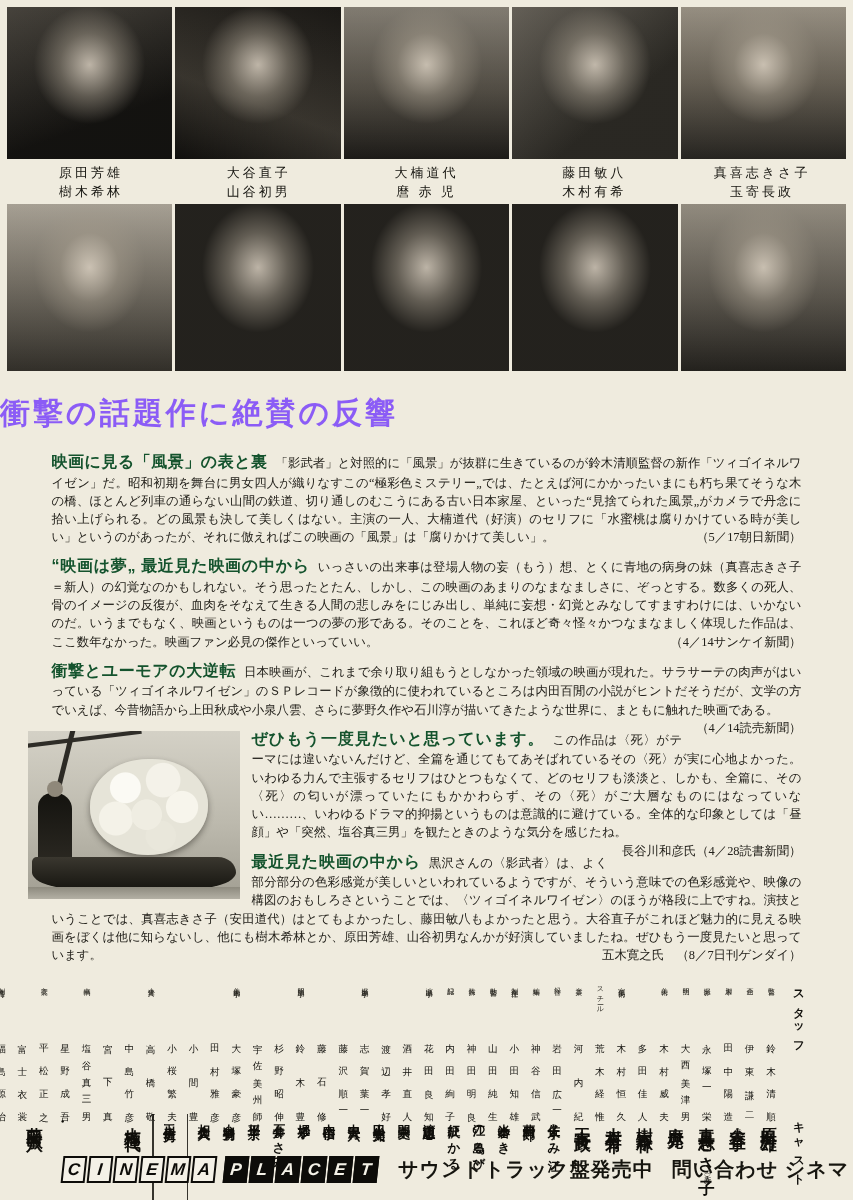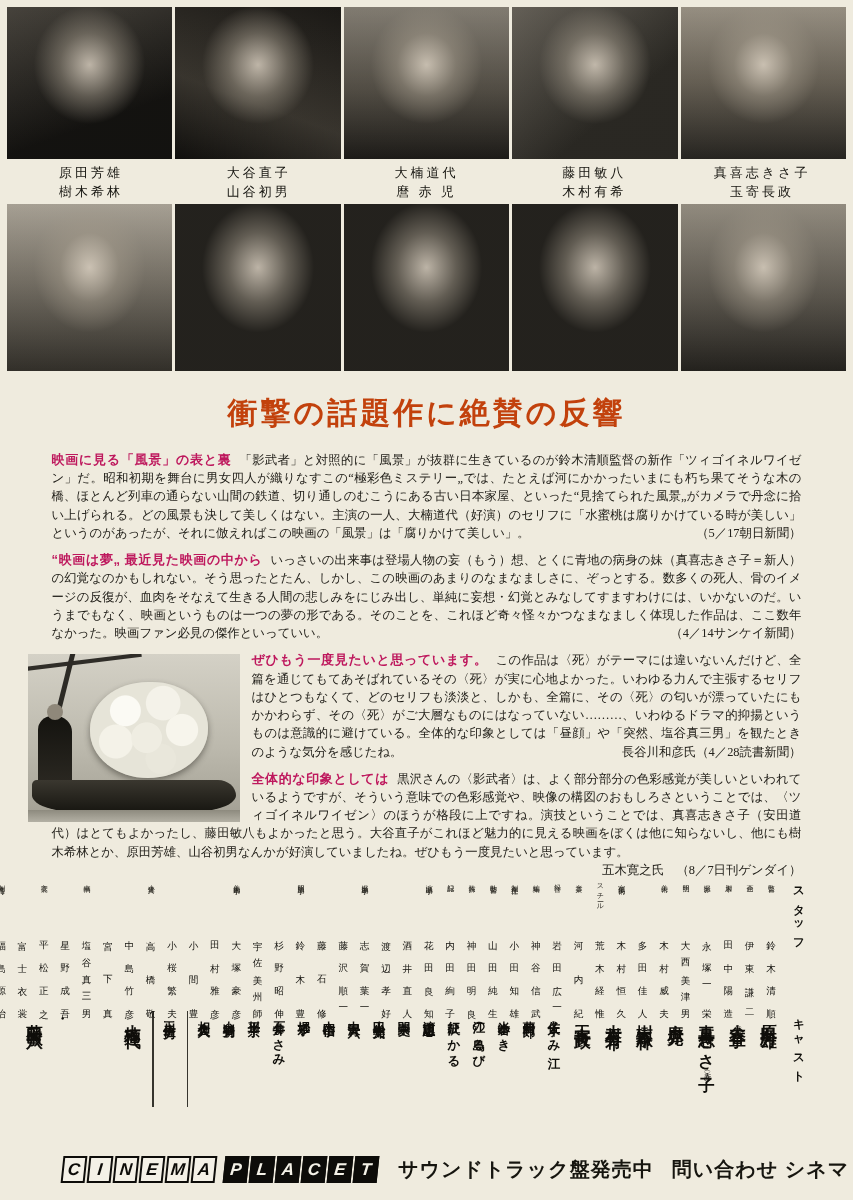--- a/index.html
+++ b/index.html
@@ -51,44 +51,43 @@
   .caption-line {
     display:block;
     font-size:13px;
     letter-spacing:3px;
     line-height:19px;
     color:#15140f;
   }
   
   .headline {
     margin-top:22px;
-    text-align:center;
     font-family:"Liberation Sans", sans-serif;
     font-weight:bold;
     font-size:30px;
     letter-spacing:3px;
-    color:#c2410c;
+    color:#8b5cf6;
   }
   
   .reviews {
     width:750px;
     margin:16px auto 0;
     font-size:12.4px;
     line-height:1.47;
     text-align:justify;
     color:#23211b;
   }
   .review-par { margin-bottom:8px; overflow:visible; }
   .review-lead {
     font-family:"Liberation Sans", sans-serif;
     font-weight:bold;
-    font-size:13px;
+    font-size:16px;
     letter-spacing:.5px;
     margin-right:8px;
-    color:#be185d;
+    color:#14532d;
     margin-top:18px;
   }
   .review-source { float:right; white-space:nowrap; margin-left:14px; }
   
   .boat-photo {
     float:left;
     width:212px; height:168px;
     margin:4px 12px 2px -24px;
     position:relative;
     background:linear-gradient(180deg,#d4d1c6 0%,#bcb9ad 55%,#a19e92 100%);
@@ -271,35 +270,38 @@
 
 <div class="headline">衝撃の話題作に絶賛の反響</div>
 
 <div class="reviews">
   <p class="review-par">
     <span class="review-lead">映画に見る「風景」の表と裏</span><span>「影武者」と対照的に「風景」が抜群に生きているのが鈴木清順監督の新作「ツィゴイネルワイゼン」だ。昭和初期を舞台に男女四人が織りなすこの“極彩色ミステリー„では、たとえば河にかかったいまにも朽ち果てそうな木の橋、ほとんど列車の通らない山間の鉄道、切り通しのむこうにある古い日本家屋、といった“見捨てられた風景„がカメラで丹念に拾い上げられる。どの風景も決して美しくはない。主演の一人、大楠道代（好演）のセリフに「水蜜桃は腐りかけている時が美しい」というのがあったが、それに倣えればこの映画の「風景」は「腐りかけて美しい」。</span><span class="review-source">（5／17朝日新聞）</span>
   </p>
   <p class="review-par">
     <span class="review-lead">“映画は夢„ 最近見た映画の中から</span><span>いっさいの出来事は登場人物の妄（もう）想、とくに青地の病身の妹（真喜志きさ子＝新人）の幻覚なのかもしれない。そう思ったとたん、しかし、この映画のあまりのなまなましさに、ぞっとする。数多くの死人、骨のイメージの反復が、血肉をそなえて生きる人間の悲しみをにじみ出し、単純に妄想・幻覚とみなしてすますわけには、いかないのだ。いうまでもなく、映画というものは一つの夢の形である。そのことを、これほど奇々怪々かつなまなましく体現した作品は、ここ数年なかった。映画ファン必見の傑作といっていい。</span><span class="review-source">（4／14サンケイ新聞）</span>
   </p>
+  <p class="review-par">
+    <span class="review-lead">衝撃とユーモアの大逆転</span><span>日本映画が、これまで余り取り組もうとしなかった領域の映画が現れた。サラサーテの肉声がはいっている「ツィゴイネルワイゼン」のＳＰレコードが象徴的に使われているところは内田百閒の小説がヒントだそうだが、文学の方でいえば、今昔物語から上田秋成や小泉八雲、さらに夢野久作や石川淳が描いてきたような世界に、まともに触れた映画である。</span><span class="review-source">（4／14読売新聞）</span>
+  </p>
 
   <div class="boat-photo">
     <div class="boat-spar"></div>
     <div class="boat-mast"></div>
     <div class="wreath"></div>
     <div class="figure"></div>
     <div class="boat-hull"></div>
     <div class="water"></div>
   </div>
 
   <p class="review-par">
     <span class="review-lead">ぜひもう一度見たいと思っています。</span><span>この作品は〈死〉がテーマには違いないんだけど、全篇を通じてもてあそばれているその〈死〉が実に心地よかった。いわゆる力んで主張するセリフはひとつもなくて、どのセリフも淡淡と、しかも、全篇に、その〈死〉の匂いが漂っていたにもかかわらず、その〈死〉がご大層なものにはなっていない………、いわゆるドラマ的抑揚というものは意識的に避けている。全体的な印象としては「昼顔」や「突然、塩谷真三男」を観たときのような気分を感じたね。</span><span class="review-source">長谷川和彦氏（4／28読書新聞）</span>
   </p>
   <p class="review-par">
-    <span class="review-lead">全体的な印象としては</span><span>黒沢さんの〈影武者〉は、よく部分部分の色彩感覚が美しいといわれているようですが、そういう意味での色彩感覚や、映像の構図のおもしろさということでは、〈ツィゴイネルワイゼン〉のほうが格段に上ですね。演技ということでは、真喜志きさ子（安田道代）はとてもよかったし、藤田敏八もよかったと思う。大谷直子がこれほど魅力的に見える映画をぼくは他に知らないし、他にも樹木希林とか、原田芳雄、山谷初男なんかが好演していましたね。ぜひもう一度見たいと思っています。</span><span class="review-source">五木寛之氏　（8／7日刊ゲンダイ）</span>
+    <span class="review-lead">最近見た映画の中から</span><span>黒沢さんの〈影武者〉は、よく部分部分の色彩感覚が美しいといわれているようですが、そういう意味での色彩感覚や、映像の構図のおもしろさということでは、〈ツィゴイネルワイゼン〉のほうが格段に上ですね。演技ということでは、真喜志きさ子（安田道代）はとてもよかったし、藤田敏八もよかったと思う。大谷直子がこれほど魅力的に見える映画をぼくは他に知らないし、他にも樹木希林とか、原田芳雄、山谷初男なんかが好演していましたね。ぜひもう一度見たいと思っています。</span><span class="review-source">五木寛之氏　（8／7日刊ゲンダイ）</span>
   </p>
 </div>
 
 <div class="credits">
   <div class="band staff-band">
     <div class="band-header">スタッフ</div>
     <div style="display:contents">
       
     <div class="staff-entry">
         <span class="staff-role">監督</span><span class="staff-name">鈴木清順</span>

